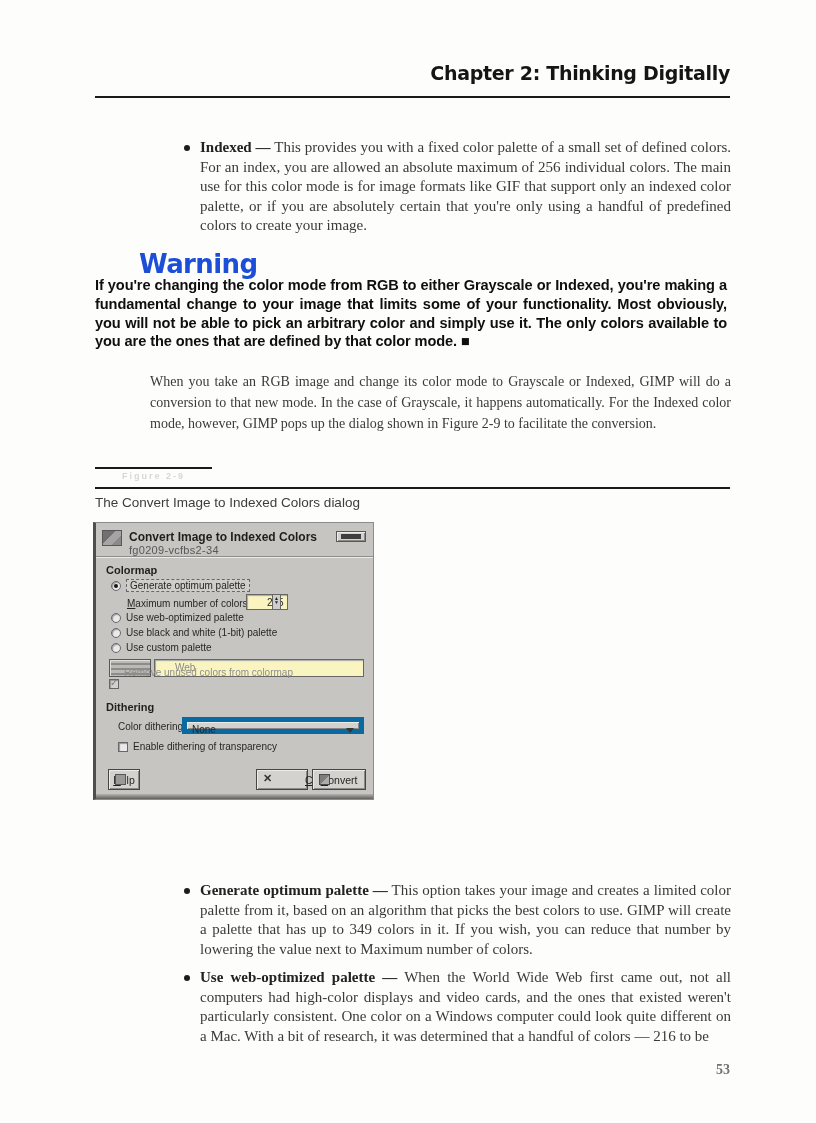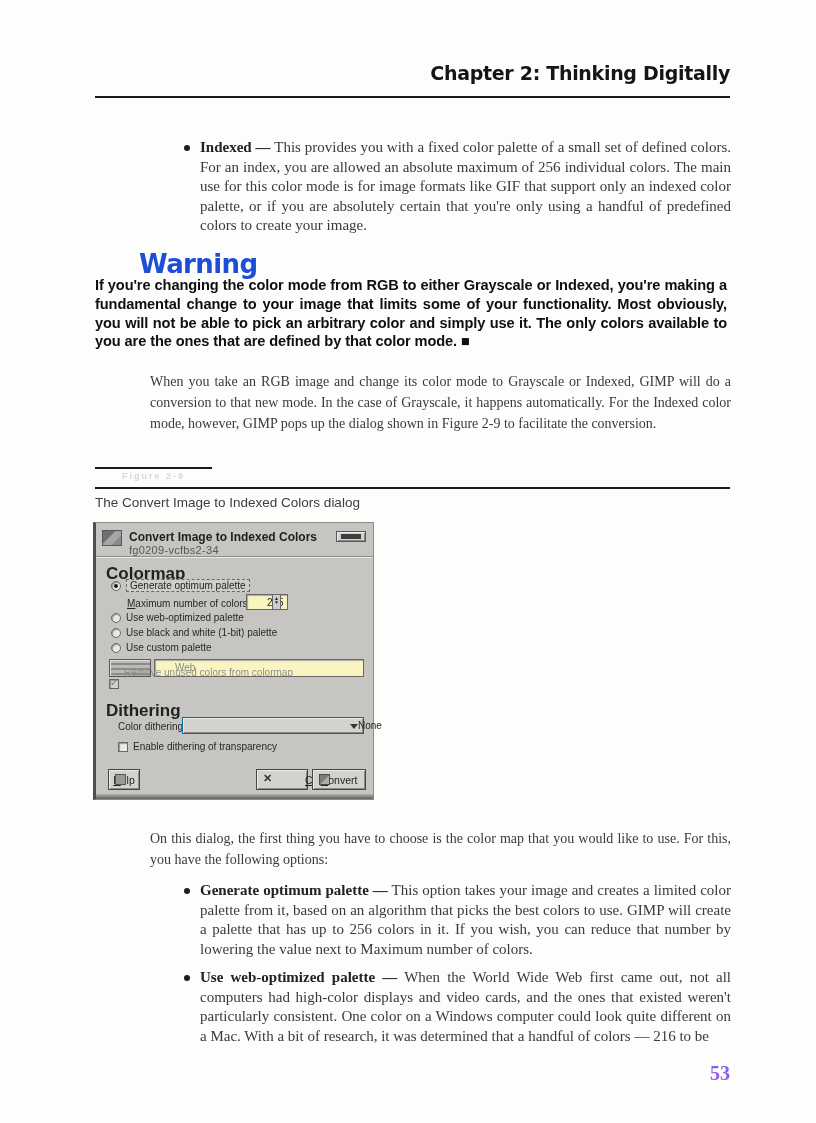--- a/index.html
+++ b/index.html
@@ -16,54 +16,54 @@
   .bullet-dot{position:absolute;left:-16px;top:7px;width:6px;height:6px;border-radius:50%;
               background:#1c1c1c;}
   .term{font-weight:bold;color:#222;}
   .warn-head{font-family:"DejaVu Sans",sans-serif;font-weight:bold;font-size:26px;
              color:#1d4ed8;letter-spacing:-0.6px;margin-left:44px;}
   .warn-text{font-family:"Liberation Sans",sans-serif;font-weight:bold;font-size:14.6px;
              line-height:18.8px;text-align:justify;color:#0f0f0f;letter-spacing:-0.1px;}
   .fig-caption{font-family:"Liberation Sans",sans-serif;font-size:13.5px;color:#3d3d3d;}
   .fig-label-faint{font-family:"Liberation Sans",sans-serif;font-size:9px;font-weight:bold;
                    color:rgba(40,40,40,0.18);letter-spacing:2px;}
-  .page-num{font-size:20px;font-weight:bold;color:#8b5cf6;}
+  .page-num{font-size:14px;font-weight:bold;color:#737373;}
 
   
   .dlg{background:#c9c8c4;border:1px solid #8d8d8d;border-left:3px solid #4c4c4c;
        font-family:"Liberation Sans",sans-serif;font-size:10px;color:#222;
        filter:blur(0.35px) contrast(0.96);}
   .dlg *{position:absolute;box-sizing:border-box;}
   .dlg-title{font-weight:bold;font-size:12px;color:#1a1a1a;white-space:nowrap;text-align:center;}
   .dlg-sub{font-size:11px;color:#555;letter-spacing:0.3px;}
   .dlg-sep{border-top:1px solid #8f8f8f;border-bottom:1px solid #efefee;height:0;}
   .dlg-icon{width:20px;height:16px;background:
       linear-gradient(135deg,#6f6f6f 0 40%,#a7a7a7 40% 70%,#8a8a8a 70%);
       border:1px solid #555;}
   .tb-btn{width:30px;height:11px;background:#d6d5d2;border:1px solid #555;
       box-shadow:inset 1px 1px 0 #f2f2f0, inset -1px -1px 0 #8a8a8a;}
   .tb-btn i{position:absolute;left:4px;top:2px;width:20px;height:5px;background:#3c3c3c;}
-  .grp{font-weight:bold;font-size:17px;color:#1c1c1c;}
+  .grp{font-weight:bold;font-size:11px;color:#1c1c1c;}
   .radio{width:10px;height:10px;border-radius:50%;background:#eee;
          border:1px solid #666;box-shadow:inset 1px 1px 1px #999;}
   .radio .dot{position:absolute;left:2px;top:2px;width:4px;height:4px;border-radius:50%;background:#111;}
   .focusbox{border:1px dashed #666;padding:0 3px;background:#d2d1cd;white-space:nowrap;}
   .lbl{white-space:nowrap;color:#1f1f1f;}
   .lbl-dis{white-space:nowrap;color:#8f8f8d;}
   .entry{background:#fef9c3;border:1px solid #666;
          box-shadow:inset 1px 1px 1px #aaa;color:#222;padding:2px 20px;white-space:nowrap;}
   .spin-arrows{width:9px;background:#d2d1cd;border:1px solid #666;font-size:5px;line-height:4px;
          text-align:center;color:#222;padding-top:1px;}
   .pal-btn{background:repeating-linear-gradient(180deg,#bdbcb8 0 3px,#8e8d89 3px 5px);
          border:1px solid #555;box-shadow:inset 1px 1px 0 #e5e4e1;}
   .check{width:10px;height:10px;background:#eee;border:1px solid #666;box-shadow:inset 1px 1px 1px #999;}
   .check.dis{background:#d5d4d0;}
   .check .mark{position:absolute;left:0px;top:-3px;font-size:10px;color:#7f7f7d;}
-  .combo{background:#d6d5d2;border:1px solid #0369a1;
-         box-shadow:inset 1px 1px 0 #f0efec, inset -1px -1px 0 #8a8a8a;padding:2px 5px;white-space:nowrap;text-align:right;}
+  .combo{background:#d6d5d2;border:5px solid #0369a1;
+         box-shadow:inset 1px 1px 0 #f0efec, inset -1px -1px 0 #8a8a8a;padding:2px 5px;white-space:nowrap;}
   .combo .arr{position:absolute;right:5px;top:6px;width:0;height:0;
          border-left:4px solid transparent;border-right:4px solid transparent;border-top:5px solid #333;}
   .btn{background:#d6d5d2;border:1px solid #444;
        box-shadow:inset 1px 1px 0 #f0efec, inset -1px -1px 0 #8a8a8a;
        text-align:center;padding-top:4px;font-size:10.5px;color:#1d1d1d;}
   .btn .ic{position:absolute;left:6px;top:4px;width:11px;height:11px;}
   .ic-help{background:#9a9a98;border:1px solid #555;}
   .ic-cancel::before{content:"\2715";position:absolute;left:0;top:-2px;font-size:11px;color:#333;font-weight:bold;}
   .ic-convert{background:linear-gradient(135deg,#7d7d7b 0 50%,#aeaeac 50%);border:1px solid #4a4a4a;}
   .mnemonic{display:inline-block;}
@@ -151,25 +151,24 @@
       <span class="mnemonic" style="position:static;padding-left:48px;">Cancel</span>
     </div>
     <div class="btn" style="left:216px;top:246px;width:54px;height:21px;">
       <span class="ic ic-convert"></span>
       <span class="mnemonic" style="position:static;">Convert</span>
     </div>
 
     <div class="dlg-bottom"></div>
   </div>
 
-  <div class="abs body-par" style="top:828px;left:150px;width:581px;">On this dialog, the first thing you have to choose is the color map that you would like to use. For this, you have the following options:</div>
 
   <div class="abs bullet-par" style="top:881px;left:200px;width:531px;">
     <span class="bullet-dot"></span>
-    <span class="term">Generate optimum palette —</span><span> This option takes your image and creates a limited color palette from it, based on an algorithm that picks the best colors to use. GIMP will create a palette that has up to 256 colors in it. If you wish, you can reduce that number by lowering the value next to Maximum number of colors.</span>
+    <span class="term">Generate optimum palette —</span><span> This option takes your image and creates a limited color palette from it, based on an algorithm that picks the best colors to use. GIMP will create a palette that has up to 349 colors in it. If you wish, you can reduce that number by lowering the value next to Maximum number of colors.</span>
   </div>
 
   <div class="abs bullet-par" style="top:968px;left:200px;width:531px;">
     <span class="bullet-dot"></span>
     <span class="term">Use web-optimized palette —</span><span> When the World Wide Web first came out, not all computers had high-color displays and video cards, and the ones that existed weren't particularly consistent. One color on a Windows computer could look quite different on a Mac. With a bit of research, it was determined that a handful of colors — 216 to be</span>
   </div>
 
   <div class="abs page-num" style="top:1062px;right:86px;">53</div>
 </div>
 

